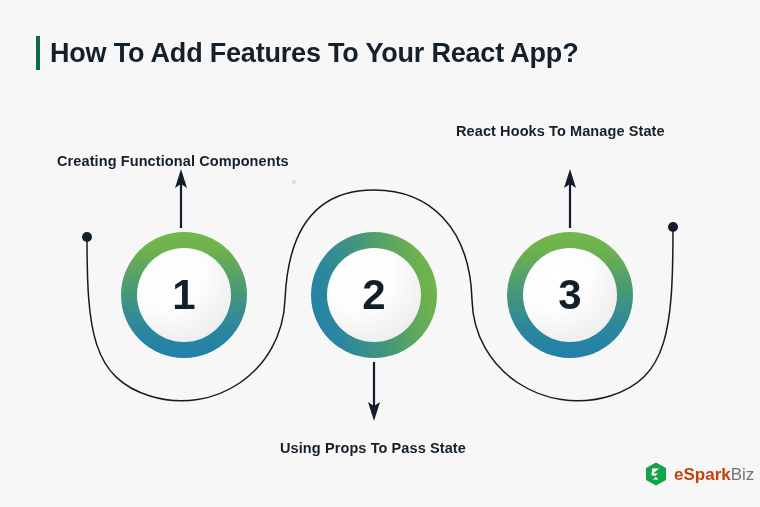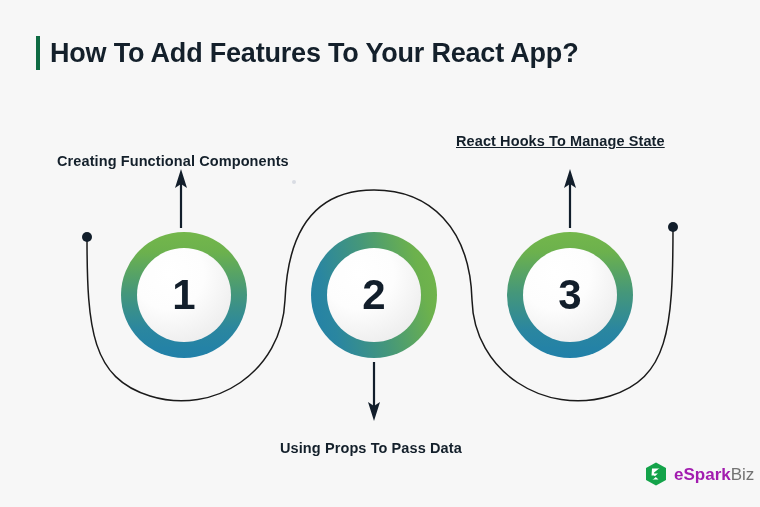--- a/index.html
+++ b/index.html
@@ -97,39 +97,39 @@
   
   .label {
     position: absolute;
     font-size: 14.5px;
     font-weight: bold;
     color: #14202b;
     white-space: nowrap;
     letter-spacing: 0.1px;
   }
   #label-1 { left: 57px;  top: 129px; margin-top: 24px; }
-  #label-3 { left: 456px; top: 133px; text-decoration: underline; }
+  #label-3 { left: 456px; top: 123px; }
   #label-2 { left: 280px; top: 440px; }
 
   
   .logo {
     position: absolute;
     left: 645px;
     top: 462px;
     display: flex;
     align-items: center;
   }
   .logo-mark { width: 22px; height: 24px; flex: 0 0 auto; }
   .logo-text {
     margin-left: 7px;
     font-size: 17px;
     line-height: 1;
     white-space: nowrap;
   }
-  .logo-espark { font-weight: bold; color: #a21caf; }
+  .logo-espark { font-weight: bold; color: #c2410c; }
   .logo-biz { font-weight: normal; color: #737373; }
 
   
   .speck {
     position: absolute;
     left: 292px;
     top: 180px;
     width: 4px;
     height: 4px;
     border-radius: 50%;
@@ -192,21 +192,21 @@
   </div>
 
   <div class="step" id="step-3">
     <div class="ring ring-3"></div>
     <div class="disc">
       <span class="num">3</span>
     </div>
   </div>
 
   <div class="label" id="label-1">Creating Functional Components</div>
-  <div class="label" id="label-2">Using Props To Pass Data</div>
+  <div class="label" id="label-2">Using Props To Pass State</div>
   <div class="label" id="label-3">React Hooks To Manage State</div>
 
   <div class="logo">
     <svg class="logo-mark" viewBox="0 0 44 48" xmlns="http://www.w3.org/2000/svg">
       <path d="M22 1 L42 12 V36 L22 47 L2 36 V12 Z" fill="#14a34a"></path>
       <path d="M14 13 H30 L19 22 H29 L14 35 H27 L18 27 H13 Z" fill="#ffffff"></path>
       <path d="M30 13 L19 22 H29 L14 35" fill="none" stroke="#14a34a" stroke-width="2.2" stroke-linejoin="round"></path>
     </svg>
     <div class="logo-text">
       <span class="logo-espark">eSpark</span><span class="logo-biz">Biz</span>

